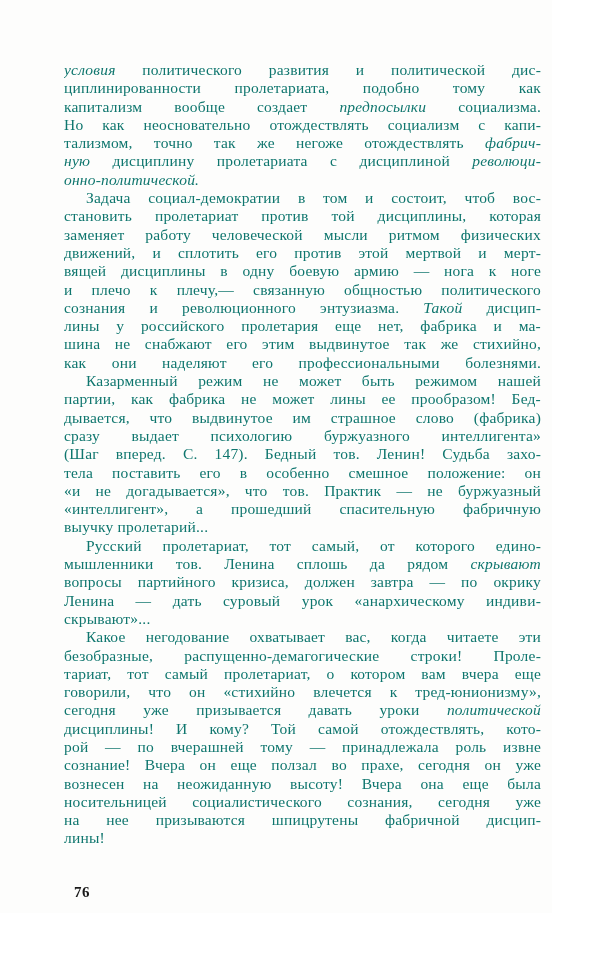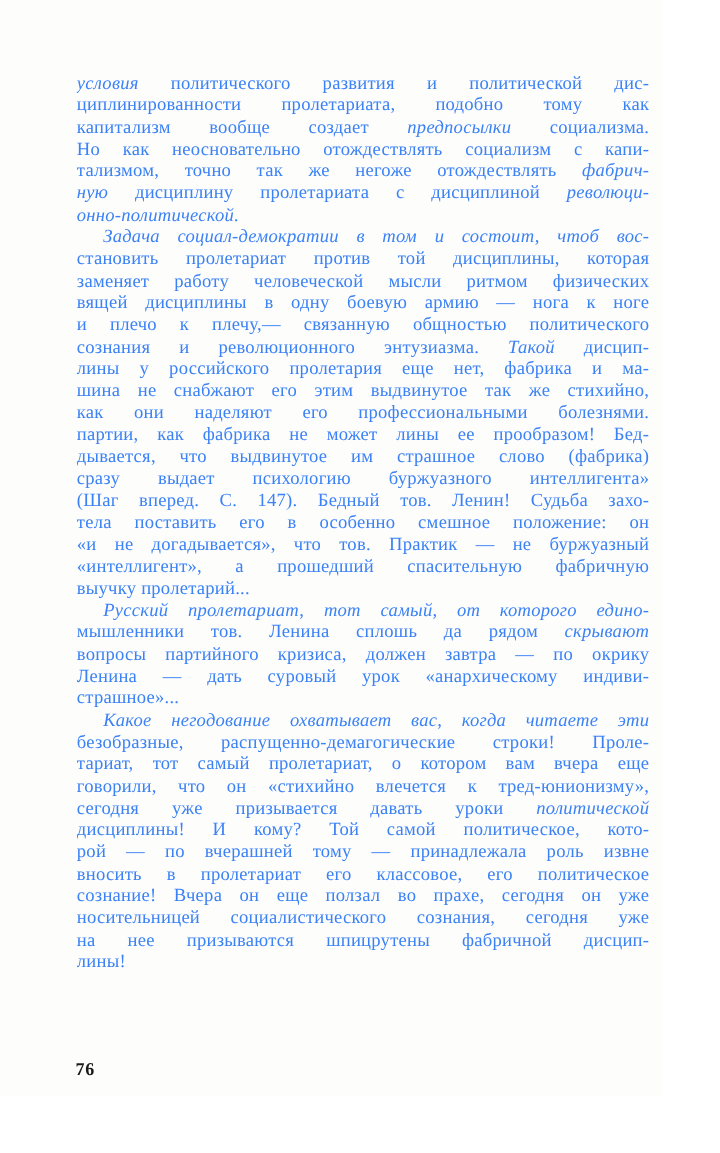--- a/index.html
+++ b/index.html
@@ -22,39 +22,39 @@
     height: 913px;
     background: #fdfdfc;
   }
   .text-block {
     position: absolute;
     left: 64px;
     top: 61px;
     width: 477px;
     font-size: 15.5px;
     line-height: 18.3px;
-    color: #3b82f6;
+    color: #0f766e;
     letter-spacing: 0.2px;
   }
   .para { margin: 0; padding: 0; }
   .line {
     text-align: justify;
     text-align-last: justify;
     text-justify: inter-word;
     height: 18.3px;
     white-space: nowrap; 
   }
   
   .line { white-space: normal; overflow: hidden; }
   .line.endline { text-align-last: left; }
-  .line.indent { text-indent: 22px; font-style: italic; }
+  .line.indent { text-indent: 22px; }
   .it { font-style: italic; }
   .page-number {
     position: absolute;
-    left: 63px;
+    left: 74px;
     top: 884px;
     font-size: 15px;
     font-weight: bold;
     color: #1a1a1a;
     letter-spacing: 0.5px;
   }
 </style>
 </head>
 <body>
 
@@ -66,53 +66,55 @@
         <div class="line"><span>капитализм вообще создает </span><span class="it">предпосылки</span><span> социализма.</span></div>
         <div class="line"><span>Но как неосновательно отождествлять социализм с капи-</span></div>
         <div class="line"><span>тализмом, точно так же негоже отождествлять </span><span class="it">фабрич-</span></div>
         <div class="line"><span class="it">ную</span><span> дисциплину пролетариата с дисциплиной </span><span class="it">революци-</span></div>
         <div class="line endline"><span class="it">онно-политической.</span></div>
       </div>
       <div class="para">
         <div class="line indent"><span>Задача социал-демократии в том и состоит, чтоб вос-</span></div>
         <div class="line"><span>становить пролетариат против той дисциплины, которая</span></div>
         <div class="line"><span>заменяет работу человеческой мысли ритмом физических</span></div>
+        <div class="line"><span>движений, и сплотить его против этой мертвой и мерт-</span></div>
         <div class="line"><span>вящей дисциплины в одну боевую армию — нога к ноге</span></div>
         <div class="line"><span>и плечо к плечу,— связанную общностью политического</span></div>
         <div class="line"><span>сознания и революционного энтузиазма. </span><span class="it">Такой</span><span> дисцип-</span></div>
         <div class="line"><span>лины у российского пролетария еще нет, фабрика и ма-</span></div>
         <div class="line"><span>шина не снабжают его этим выдвинутое так же стихийно,</span></div>
         <div class="line"><span>как они наделяют его профессиональными болезнями.</span></div>
       </div>
       <div class="para">
+        <div class="line indent"><span>Казарменный режим не может быть режимом нашей</span></div>
         <div class="line"><span>партии, как фабрика не может лины ее прообразом! Бед-</span></div>
         <div class="line"><span>дывается, что выдвинутое им страшное слово (фабрика)</span></div>
         <div class="line"><span>сразу выдает психологию буржуазного интеллигента»</span></div>
         <div class="line"><span>(Шаг вперед. С. 147). Бедный тов. Ленин! Судьба захо-</span></div>
         <div class="line"><span>тела поставить его в особенно смешное положение: он</span></div>
         <div class="line"><span>«и не догадывается», что тов. Практик — не буржуазный</span></div>
         <div class="line"><span>«интеллигент», а прошедший спасительную фабричную</span></div>
         <div class="line endline"><span>выучку пролетарий...</span></div>
       </div>
       <div class="para">
         <div class="line indent"><span>Русский пролетариат, тот самый, от которого едино-</span></div>
         <div class="line"><span>мышленники тов. Ленина сплошь да рядом </span><span class="it">скрывают</span></div>
         <div class="line"><span>вопросы партийного кризиса, должен завтра — по окрику</span></div>
         <div class="line"><span>Ленина — дать суровый урок «анархическому индиви-</span></div>
-        <div class="line endline"><span>страшное»...</span></div>
+        <div class="line endline"><span>скрывают»...</span></div>
       </div>
       <div class="para">
         <div class="line indent"><span>Какое негодование охватывает вас, когда читаете эти</span></div>
         <div class="line"><span>безобразные, распущенно-демагогические строки! Проле-</span></div>
         <div class="line"><span>тариат, тот самый пролетариат, о котором вам вчера еще</span></div>
         <div class="line"><span>говорили, что он «стихийно влечется к тред-юнионизму»,</span></div>
         <div class="line"><span>сегодня уже призывается давать уроки </span><span class="it">политической</span></div>
-        <div class="line"><span>дисциплины! И кому? Той самой политическое, кото-</span></div>
+        <div class="line"><span>дисциплины! И кому? Той самой отождествлять, кото-</span></div>
         <div class="line"><span>рой — по вчерашней тому — принадлежала роль извне</span></div>
-        <div class="line"><span>вносить в пролетариат его классовое, его политическое</span></div>
         <div class="line"><span>сознание! Вчера он еще ползал во прахе, сегодня он уже</span></div>
+        <div class="line"><span>вознесен на неожиданную высоту! Вчера она еще была</span></div>
         <div class="line"><span>носительницей социалистического сознания, сегодня уже</span></div>
         <div class="line"><span>на нее призываются шпицрутены фабричной дисцип-</span></div>
         <div class="line endline"><span>лины!</span></div>
       </div>
     </div>
   <div class="page-number">76</div>
 </div>
 
 </body></html>

